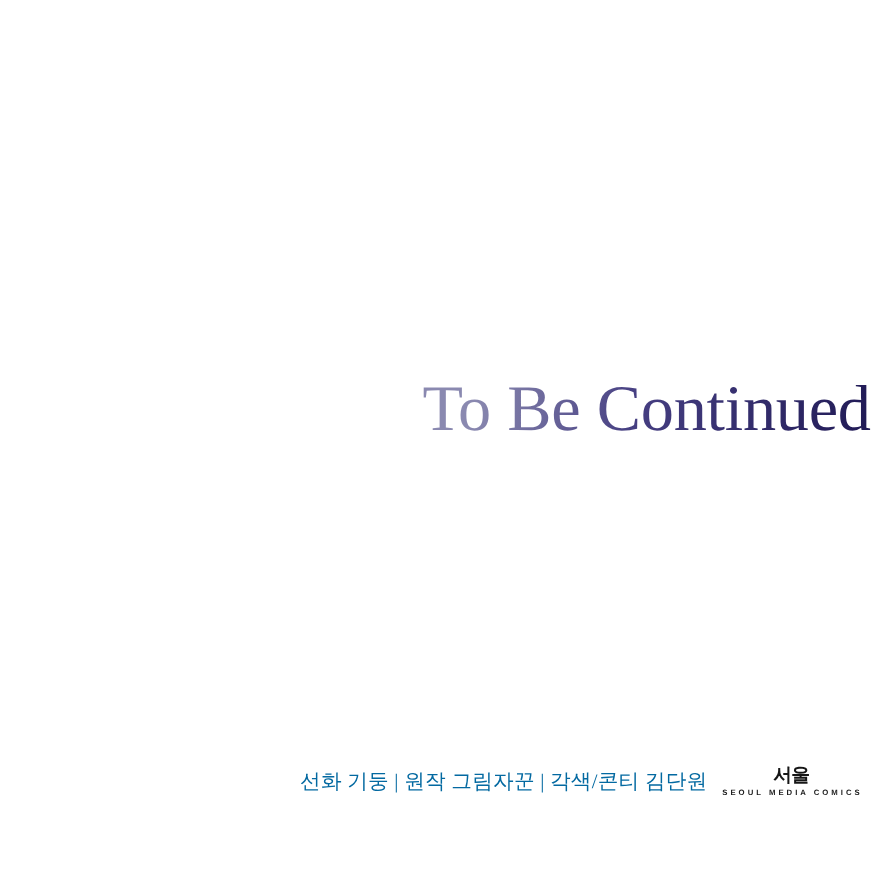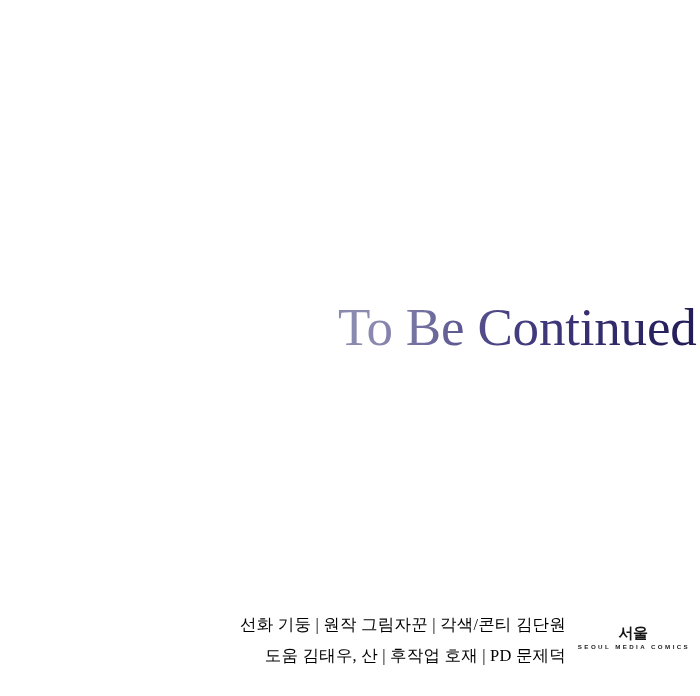--- a/index.html
+++ b/index.html
@@ -77,21 +77,20 @@
 
   
   .logo {
     position: absolute;
     left: 572px;
     top: 612px;
     width: 122px;
     text-align: center;
     color: #161616;
     font-family: "Liberation Sans", sans-serif;
-    margin-top: 12px;
   }
   .logo-top {
     font-size: 15px;
     line-height: 17px;
     font-weight: 700;
     letter-spacing: -0.5px;
   }
   .logo-main {
     font-size: 24px;
     line-height: 26px;
@@ -110,23 +109,22 @@
 </style>
 </head>
 <body>
 
 <div id="page" style="--bg: #ffffff;">
 
   <div class="tbc-wrap">
     <span class="tbc-text" style="background-image: linear-gradient(100deg, rgb(138, 137, 176) 0%, rgb(138, 137, 176) 12%, rgb(70, 63, 130) 47%, rgb(32, 26, 85) 100%);">To Be Continued</span>
   </div>
 
-  <div class="credits-block" style="color: #000000;">
+  <div class="credits-block" style="color: #0369a1;">
     <div class="credit-line">선화 기둥 | 원작 그림자꾼 | 각색/콘티 김단원</div>
-    <div class="credit-line">도움 김태우, 산 | 후작업 호재 | PD 문제덕</div>
   </div>
 
   <div class="logo" style="color: rgb(22, 22, 22);">
     <div class="logo-top">서울</div>
     <div class="logo-sub">SEOUL MEDIA COMICS</div>
   </div>
 
 </div>
 
 </body></html>

